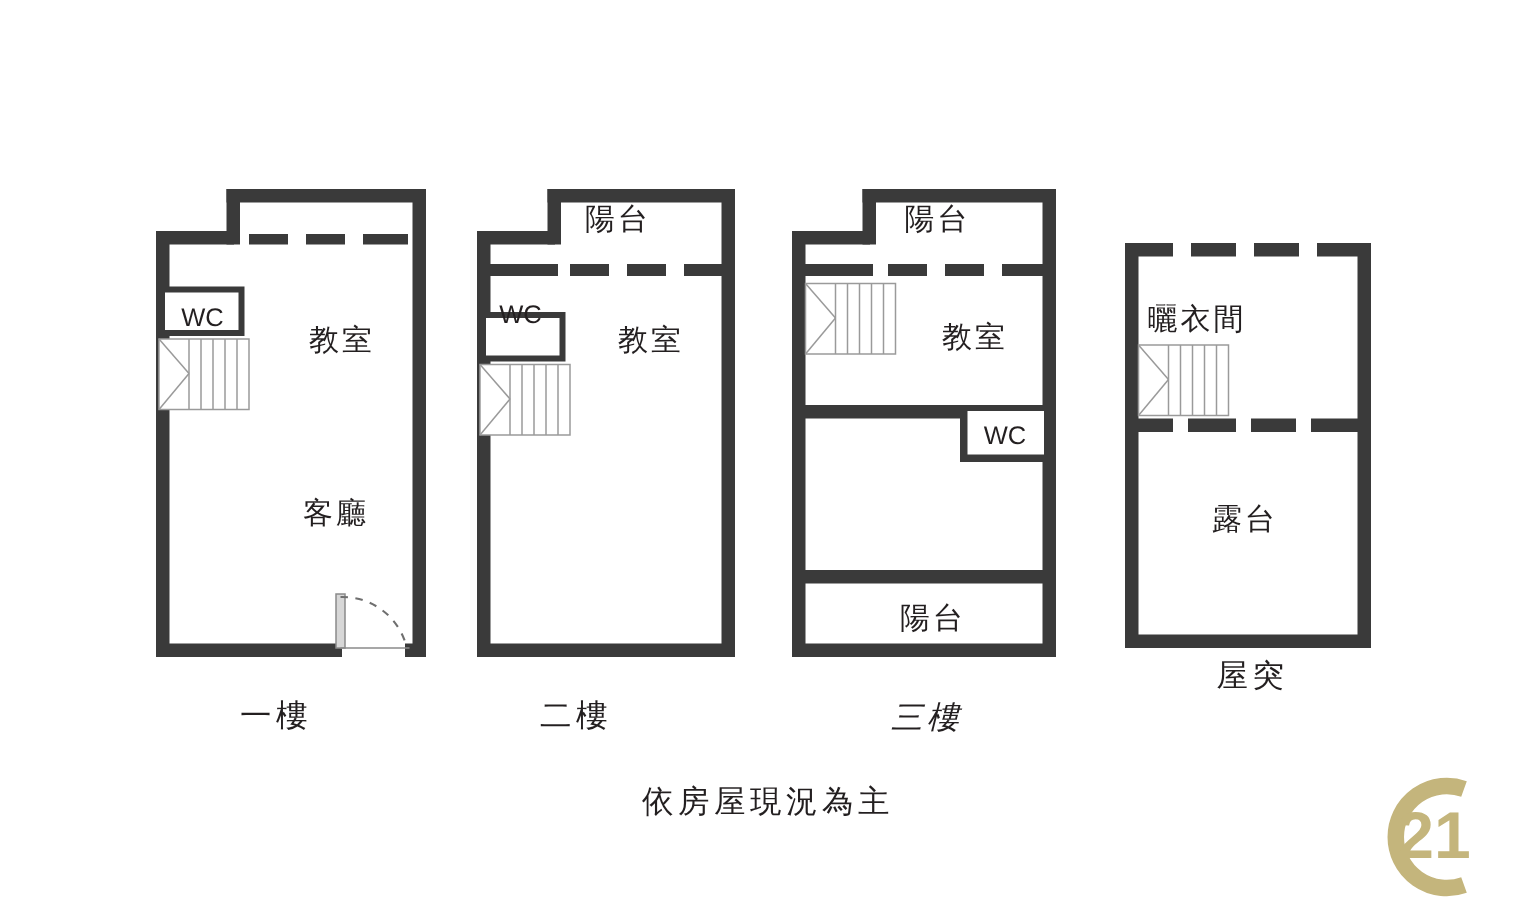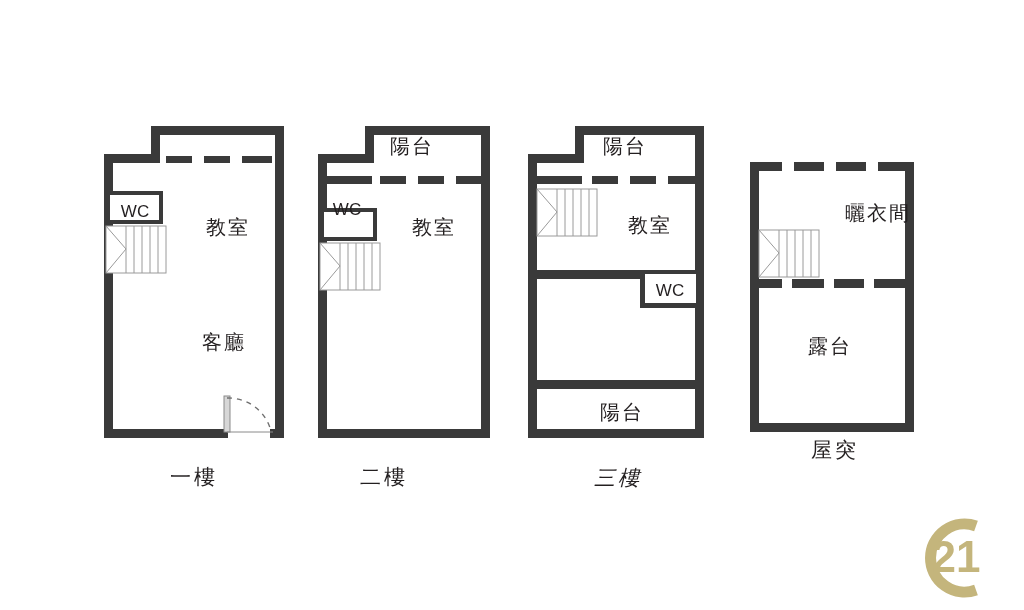--- a/index.html
+++ b/index.html
@@ -128,21 +128,21 @@
     <g>
       <rect x="120" y="270" width="6" height="36" fill="#d7d7d7" stroke="#8a8a8a" stroke-width="1"></rect>
       <line x1="123" y1="306" x2="169" y2="306" stroke="#8a8a8a" stroke-width="1"></line>
       <path d="M123 272 A 44 44 0 0 1 167 305" fill="none" stroke="#6f6f6f" stroke-width="1.4" stroke-dasharray="5 5"></path>
     </g>
   </svg>
 </div>
 <div class="room-label" style="left:228px; top:227px;">教室</div>
 <div class="room-label" style="left:224px; top:342px;">客廳</div>
 <div class="wc-label" style="left:135px; top:212px;">WC</div>
-<div class="floor-caption" style="left:114px; top:463px; width:160px;">一樓</div>
+<div class="floor-caption" style="left:104px; top:463px; width:160px;">一樓</div>
 
 <div class="plan" style="left:318px; top:126px;">
   <svg class="plan-svg" width="172" height="312" viewBox="0 0 172 312">
     <g fill="#3a3a3a">
       <rect x="0" y="28" width="9" height="284"></rect>
       <rect x="0" y="303" width="172" height="9"></rect>
       <rect x="163" y="0" width="9" height="312"></rect>
       <rect x="0" y="28" width="52" height="9"></rect>
       <rect x="47" y="0" width="9" height="37"></rect>
       <rect x="47" y="0" width="125" height="9"></rect>
@@ -255,25 +255,26 @@
         <line x1="37" y1="68" x2="37" y2="115"></line>
         <line x1="45" y1="68" x2="45" y2="115"></line>
         <line x1="53" y1="68" x2="53" y2="115"></line>
         <line x1="61" y1="68" x2="61" y2="115"></line>
         <line x1="9" y1="68" x2="29" y2="91"></line>
         <line x1="9" y1="115" x2="29" y2="91"></line>
       </g>
     </g>
   </svg>
 </div>
-<div class="room-label" style="left:878px; top:213px;">曬衣間</div>
+<div class="room-label" style="left:798px; top:213px;">曬衣間</div>
 <div class="room-label" style="left:830px; top:346px;">露台</div>
 <div class="floor-caption" style="left:760px; top:436px; width:150px;">屋突</div>
 
 <div class="disclaimer" style="top:519px;">
+  <div>依房屋現況為主</div>
 </div>
 
 <div class="logo">
   <svg width="96" height="100" viewBox="0 0 96 100">
     <path d="M72 18 A 34 34 0 1 0 72 82" fill="none" stroke="#c4b57c" stroke-width="11" stroke-linecap="butt"></path>
     <text x="52" y="64" font-family="Liberation Sans, sans-serif" font-size="44" font-weight="bold" fill="#c4b57c" text-anchor="middle">21</text>
   </svg>
 </div>
 
 </body></html>

